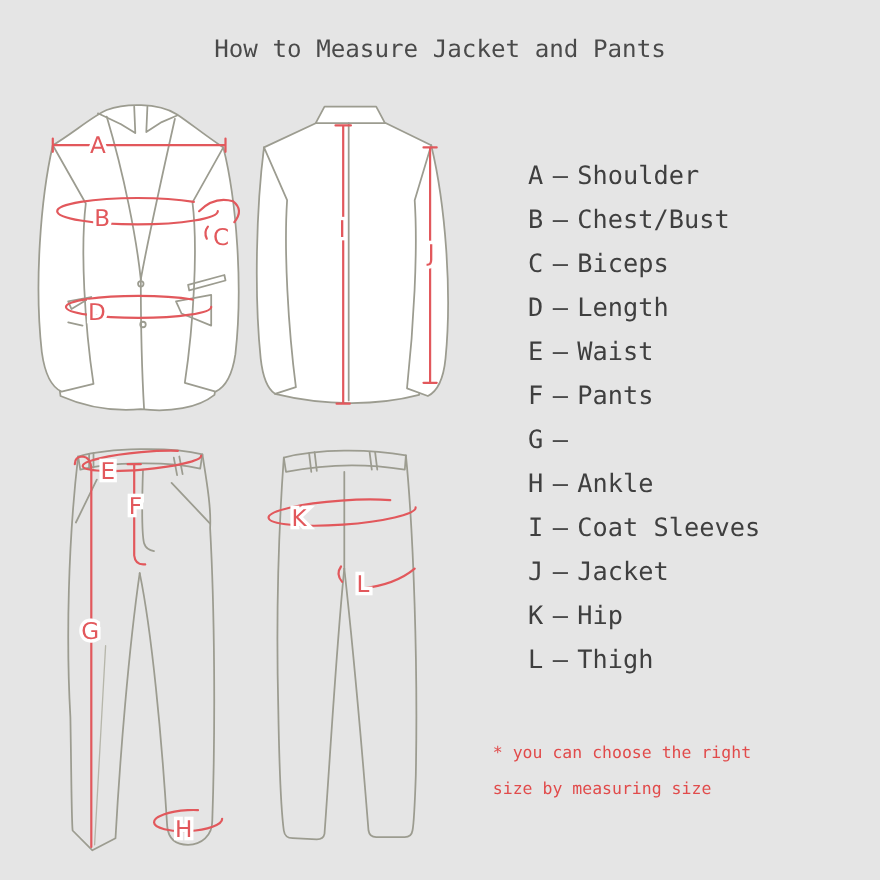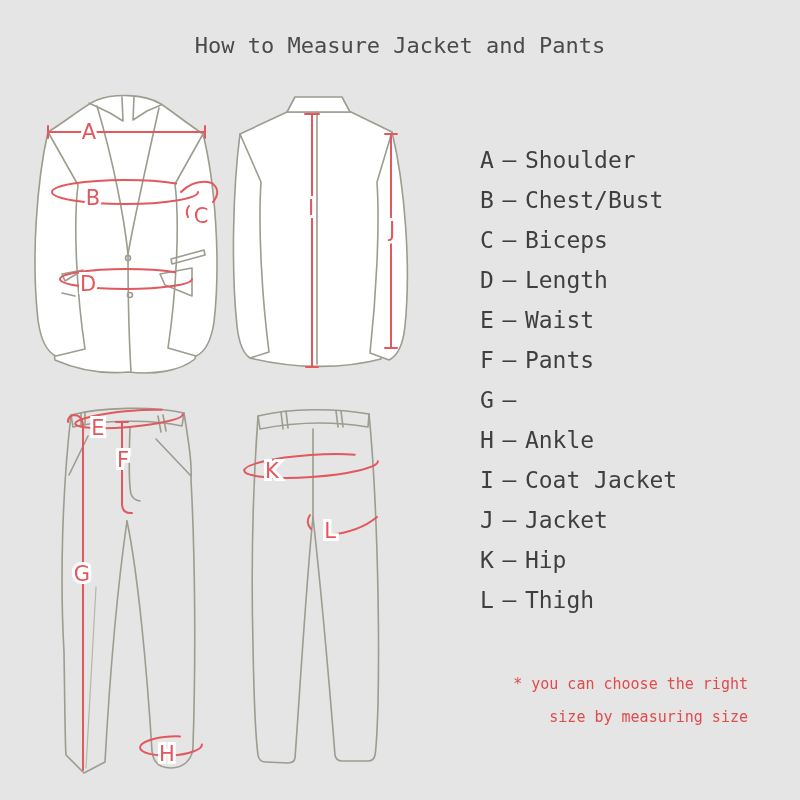--- a/index.html
+++ b/index.html
@@ -3,21 +3,21 @@
 <meta charset="utf-8">
 <style>
   html,body{margin:0;padding:0;background:#ffffff;}
   .canvas{position:relative;width:800px;height:800px;background:#e5e5e5;overflow:hidden;
           font-family:"DejaVu Sans Mono", monospace;}
   .page-title{position:absolute;left:0;right:0;top:32px;text-align:center;
               font-size:22px;line-height:28px;color:#4a4a4a;letter-spacing:0;}
   .legend{position:absolute;left:480px;top:140px;}
   .legend-row{height:40px;display:flex;align-items:center;font-size:23px;color:#3f3f3f;white-space:pre;}
   .lg-dash{margin:0 0.62ch;}
-  .note{position:absolute;left:448px;top:668px;width:300px;text-align:right;
+  .note{position:absolute;left:448px;top:668px;width:300px;text-align:left;
         color:#e14b4b;font-size:15px;line-height:33px;}
   .illus{position:absolute;overflow:visible;}
   .illus svg{overflow:visible;display:block;}
   #jacket-front{left:25px;top:88px;}
   #jacket-back{left:235px;top:88px;}
   #pants-front{left:55px;top:402px;}
   #pants-back{left:250px;top:405px;}
   .g{fill:none;stroke:#9c9c90;stroke-width:1.6;stroke-linecap:round;stroke-linejoin:round;}
   .gf{fill:#ffffff;stroke:#9c9c90;stroke-width:1.6;stroke-linecap:round;stroke-linejoin:round;}
   .gsoft{fill:none;stroke:#b6b6aa;stroke-width:1.2;stroke-linecap:round;}
@@ -139,21 +139,21 @@
 
   <div class="legend">
     <div class="legend-row"><span>A</span><span class="lg-dash">–</span><span>Shoulder</span></div>
     <div class="legend-row"><span>B</span><span class="lg-dash">–</span><span>Chest/Bust</span></div>
     <div class="legend-row"><span>C</span><span class="lg-dash">–</span><span>Biceps</span></div>
     <div class="legend-row"><span>D</span><span class="lg-dash">–</span><span>Length</span></div>
     <div class="legend-row"><span>E</span><span class="lg-dash">–</span><span>Waist</span></div>
     <div class="legend-row"><span>F</span><span class="lg-dash">–</span><span>Pants</span></div>
     <div class="legend-row"><span>G</span><span class="lg-dash">–</span></div>
     <div class="legend-row"><span>H</span><span class="lg-dash">–</span><span>Ankle</span></div>
-    <div class="legend-row"><span>I</span><span class="lg-dash">–</span><span>Coat Jacket</span></div>
+    <div class="legend-row"><span>I</span><span class="lg-dash">–</span><span>Coat Sleeves</span></div>
     <div class="legend-row"><span>J</span><span class="lg-dash">–</span><span>Jacket</span></div>
     <div class="legend-row"><span>K</span><span class="lg-dash">–</span><span>Hip</span></div>
     <div class="legend-row"><span>L</span><span class="lg-dash">–</span><span>Thigh</span></div>
   </div>
 
   <div class="note">
     <div>* you can choose the right</div>
     <div>size by measuring size</div>
   </div>
 

